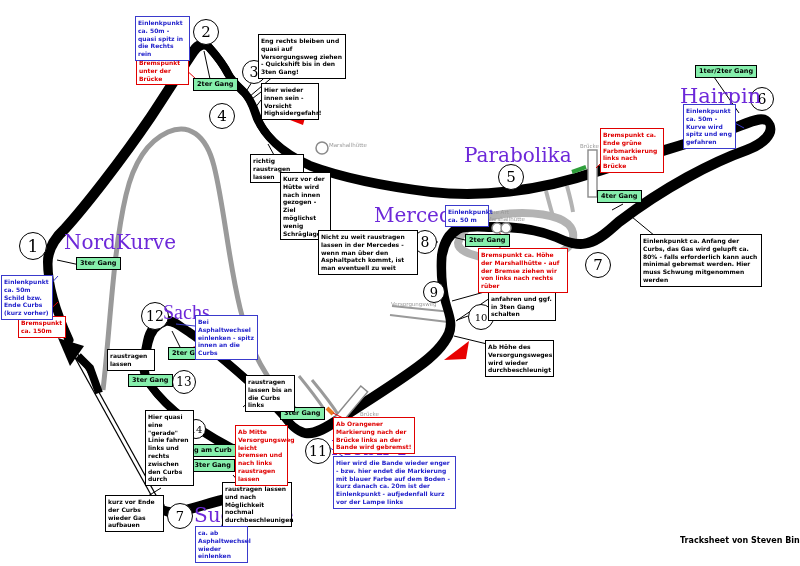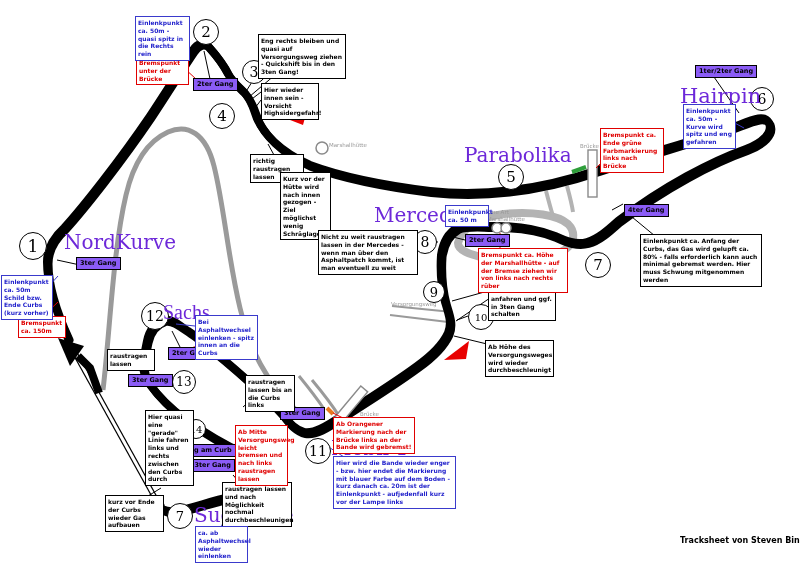--- a/index.html
+++ b/index.html
@@ -3,21 +3,21 @@
 <meta charset="utf-8">
 <style>
   html,body{margin:0;padding:0;background:#fff;}
   #stage{position:relative;width:800px;height:566px;background:#fff;overflow:hidden;
          font-family:"DejaVu Sans",sans-serif;}
   #trackmap{position:absolute;left:0;top:0;z-index:1;}
   .corner{position:absolute;z-index:3;background:#fff;border:1.6px solid #000;border-radius:50%;
           display:flex;align-items:center;justify-content:center;
           font-family:"DejaVu Serif",serif;color:#000;}
   .section{position:absolute;z-index:3;font-family:"DejaVu Serif",serif;font-size:20px;color:#6d28d9;white-space:nowrap;}
-  .gear{position:absolute;z-index:4;background:#8b5cf6;border:1px solid #000;
+  .gear{position:absolute;z-index:4;background:#86efac;border:1px solid #000;
         font:bold 6.5px/1.15 "DejaVu Sans",sans-serif;padding:2px 3px;white-space:nowrap;color:#000;}
   .note{position:absolute;z-index:4;background:#fff;border:1px solid #000;
         font:bold 6px/1.3 "DejaVu Sans",sans-serif;padding:2px 2px;color:#000;}
   .note.red{border-color:#e00000;color:#e00000;}
   .note.blue{border-color:#3a3acc;color:#2424cc;}
   .glabel{position:absolute;z-index:2;font:5.5px/1.2 "DejaVu Sans",sans-serif;color:#999;white-space:nowrap;}
   .glabel.wrap{white-space:normal;width:34px;}
   .footer{position:absolute;z-index:3;font:bold 8px "DejaVu Sans",sans-serif;color:#000;white-space:nowrap;}
 </style>
 </head>
@@ -177,21 +177,21 @@
   <div class="section" style="left:464px;top:143px;">Parabolika</div>
   <div class="section" style="left:680px;top:84px;font-size:21px;">Hairpin</div>
   <div class="section" style="left:374px;top:203px;">Mercedes</div>
   <div class="section" style="left:163px;top:301px;font-family:Liberation Serif, serif;">Sachs</div>
   <div class="section" style="left:331px;top:436px;">Mobil 1</div>
   <div class="section" style="left:194px;top:503px;">SudKurve</div>
 
   <div class="gear" style="left:76px;top:257px;">3ter Gang</div>
   <div class="gear" style="left:193px;top:78px;">2ter Gang</div>
   <div class="gear" style="left:695px;top:65px;">1ter/2ter Gang</div>
-  <div class="gear" style="left:597px;top:204px;margin-left:27px;">4ter Gang</div>
+  <div class="gear" style="left:597px;top:190px;">4ter Gang</div>
   <div class="gear" style="left:465px;top:234px;">2ter Gang</div>
   <div class="gear" style="left:168px;top:347px;">2ter Gang</div>
   <div class="gear" style="left:128px;top:374px;">3ter Gang</div>
   <div class="gear" style="left:280px;top:407px;">3ter Gang</div>
   <div class="gear" style="left:171px;top:459px;">alles 3ter Gang</div>
   <div class="gear" style="left:181px;top:444px;">eng am Curb</div>
 
   <div class="note" style="left:258px;top:34px;width:82px;">Eng rechts bleiben und quasi auf Versorgungsweg ziehen - Quickshift bis in den 3ten Gang!</div>
   <div class="note" style="left:261px;top:83px;width:52px;">Hier wieder innen sein - Vorsicht Highsidergefahr!</div>
   <div class="note" style="left:250px;top:154px;width:48px;">richtig raustragen lassen</div>

